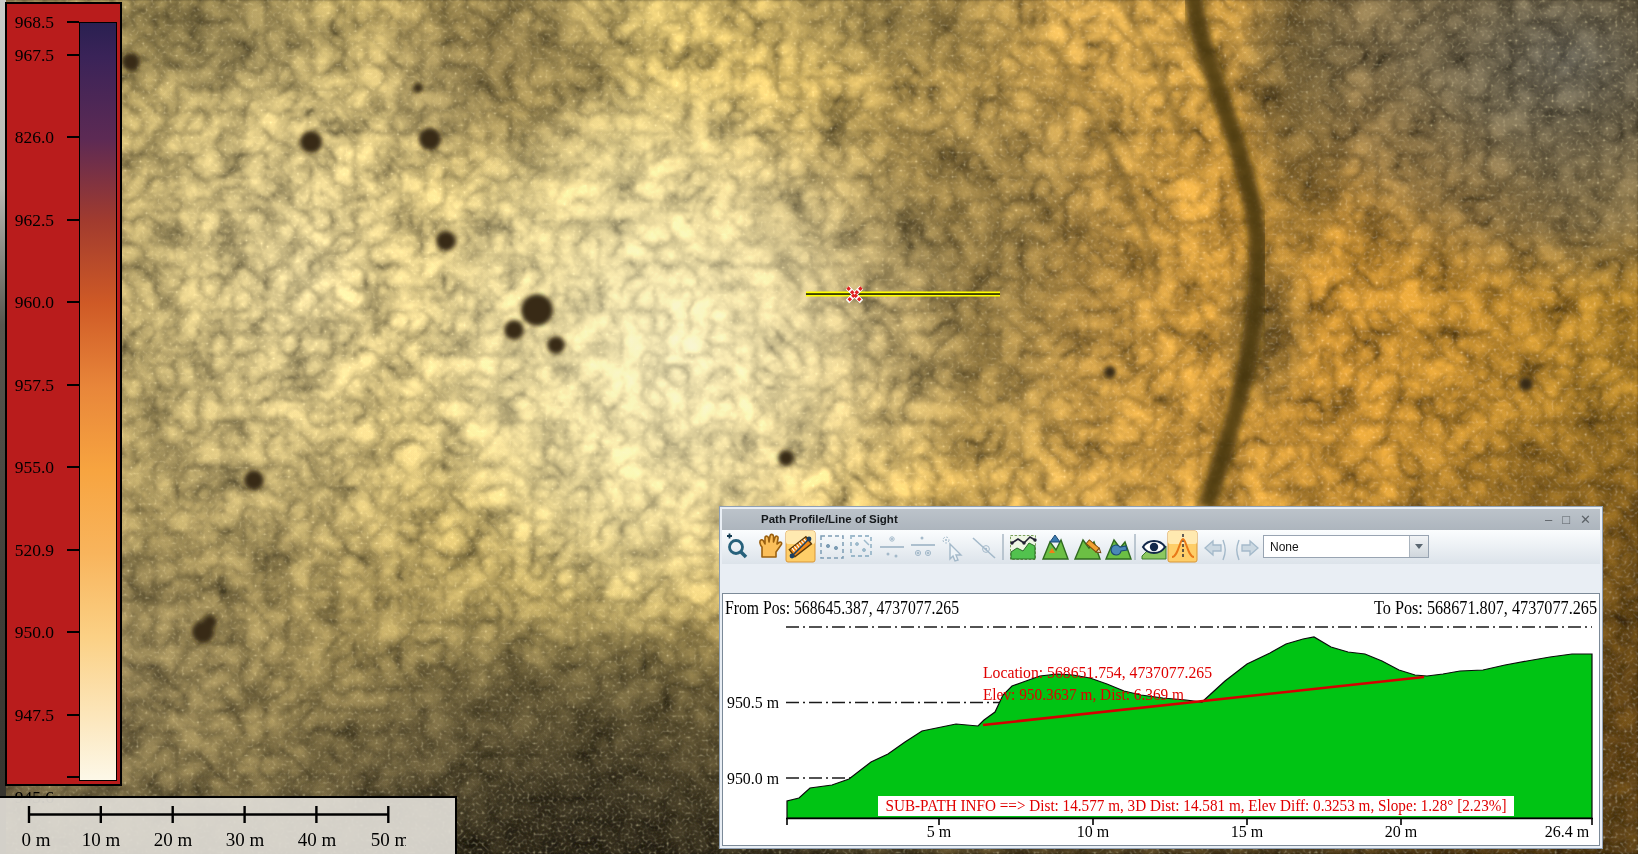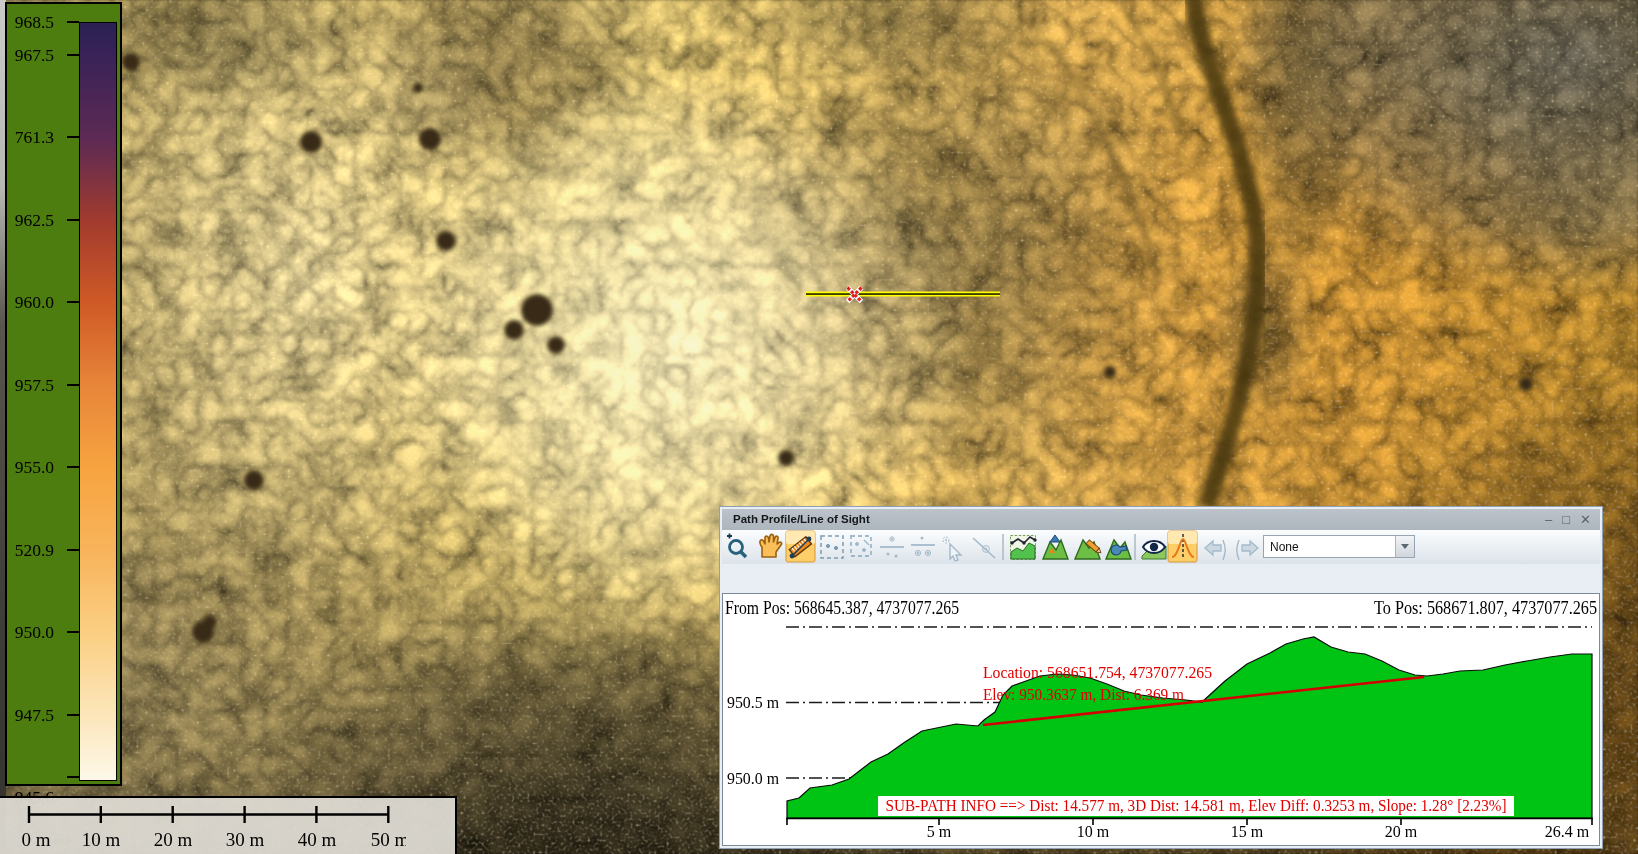--- a/index.html
+++ b/index.html
@@ -1,29 +1,29 @@
 <!DOCTYPE html>
 <html><head>
 <meta charset="utf-8">
 <style>
 html,body{margin:0;padding:0;background:#000;}
 #stage{position:relative;width:1638px;height:854px;overflow:hidden;font-family:"Liberation Sans",sans-serif;}
 #map{position:absolute;left:0;top:0;}
 
-#cbar{position:absolute;left:5px;top:2px;width:117px;height:784px;background:#4d7c0f;border:2px solid #000;box-sizing:border-box;}
+#cbar{position:absolute;left:5px;top:2px;width:117px;height:784px;background:#b91c1c;border:2px solid #000;box-sizing:border-box;}
 .cbl{position:absolute;font-family:"Liberation Serif",serif;font-size:17.5px;color:#000;right:66px;transform:translateY(-50%);}
 .cbt{position:absolute;height:2px;background:#000;left:60px;width:12px;transform:translateY(-50%);}
 #cbarbar{position:absolute;left:72px;top:18px;width:36px;height:757px;border:1px solid #000;
 background:linear-gradient(180deg,#2a2051 0%,#3a2358 4.4%,#5d2a54 15.3%,#a23b2e 26.2%,#cf5a26 37.1%,#e8863a 48.1%,#f7a440 59%,#f8b45c 70%,#fbd084 81%,#fce7bd 92%,#fdf8e8 100%);}
 
 #sbar{position:absolute;left:0px;top:796px;width:457px;height:58px;background:rgba(224,221,213,0.93);border-top:2px solid #000;border-right:2px solid #000;box-sizing:border-box;}
 
 #dlg{position:absolute;left:719px;top:506px;width:884px;height:343px;box-sizing:border-box;border:1px solid #90a0b4;background:#e9eef4;padding:2px;}
 #ttl{height:21px;background:linear-gradient(180deg,#bcc3ca,#adb5bd);position:relative;}
-#ttl .t{font-size:11.5px;font-weight:bold;color:#15181b;line-height:21px;padding-left:11px;}
+#ttl .t{font-size:11.5px;font-weight:bold;color:#15181b;line-height:21px;padding-left:11px;margin-left:28px;}
 #ttl .btns{position:absolute;right:9px;top:0;height:21px;display:flex;align-items:center;gap:10px;color:#5b6166;font-size:13px;}
 #menu{height:29px;background:linear-gradient(180deg,#e9edf0,#d4dadf);font-size:11.5px;color:#24282c;display:flex;align-items:center;padding-left:4px;}
 #menu span{padding:0 5px;}
 #tbar{height:34px;background:linear-gradient(180deg,#fbfdfe,#dce3ea);position:relative;}
 #chart{position:absolute;left:2px;top:86px;width:878px;height:253px;background:#fff;border:1px solid #7c8a98;box-sizing:border-box;}
 </style>
 </head>
 <body>
 <div id="stage">
 
@@ -196,21 +196,21 @@
   </g>
 </g>
 </svg>
 
 <div id="cbar">
   <div id="cbarbar"></div>
   <div class="cbl" style="top:18px">968.5</div>
       <div class="cbt" style="top:18px"></div>
   <div class="cbl" style="top:51px">967.5</div>
       <div class="cbt" style="top:51px"></div>
-  <div class="cbl" style="top:133px">761.3</div>
+  <div class="cbl" style="top:133px">826.0</div>
       <div class="cbt" style="top:133px"></div>
   <div class="cbl" style="top:216px">962.5</div>
       <div class="cbt" style="top:216px"></div>
   <div class="cbl" style="top:298px">960.0</div>
       <div class="cbt" style="top:298px"></div>
   <div class="cbl" style="top:381px">957.5</div>
       <div class="cbt" style="top:381px"></div>
   <div class="cbl" style="top:463px">955.0</div>
       <div class="cbt" style="top:463px"></div>
   <div class="cbl" style="top:546px">520.9</div>
@@ -368,21 +368,21 @@
       <path d="M2,14 l8,-7 v4 h8 v6 h-8 v4 Z" fill="#c8d6e0" stroke="#9db4c6" stroke-width="1.3"></path>
       <path d="M20,6 c3,8 3,12 0,20" stroke="#9db4c6" fill="none" stroke-width="1.4"></path>
     </g>
 
     <g transform="translate(512,4)" opacity="0.9">
       <path d="M24,14 l-8,-7 v4 h-8 v6 h8 v4 Z" fill="#c8d6e0" stroke="#9db4c6" stroke-width="1.3"></path>
       <path d="M5,6 c-3,8 -3,12 0,20" stroke="#9db4c6" fill="none" stroke-width="1.4"></path>
     </g>
   </svg>
   
-  <div style="position:absolute;left:541px;top:5px;width:152px;height:23px;background:#fff;border:1px solid #98a4b2;box-sizing:border-box;">
+  <div style="position:absolute;left:541px;top:5px;width:166px;height:23px;background:#fff;border:1px solid #98a4b2;box-sizing:border-box;">
     <div style="font-size:12px;color:#111;padding:4px 0 0 6px;">None</div>
     <div style="position:absolute;right:0;top:0;width:18px;height:21px;background:linear-gradient(180deg,#f2f4f6,#cfd6dc);border-left:1px solid #aab4be;">
       <div style="width:0;height:0;border-left:4px solid transparent;border-right:4px solid transparent;border-top:5px solid #5a6670;margin:8px auto 0;"></div>
     </div>
   </div>
   </div>
   <div id="chart">
   <svg width="876" height="251" viewBox="0 0 876 251" font-family="Liberation Serif,serif">
 
     <g stroke="#1a1a1a" stroke-width="1.3" stroke-dasharray="13 4 2 4">

